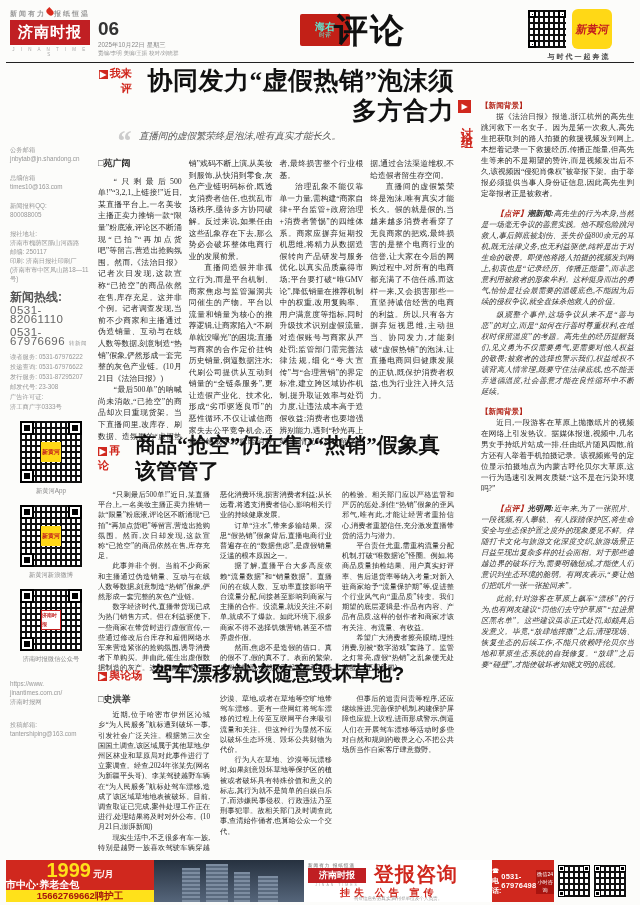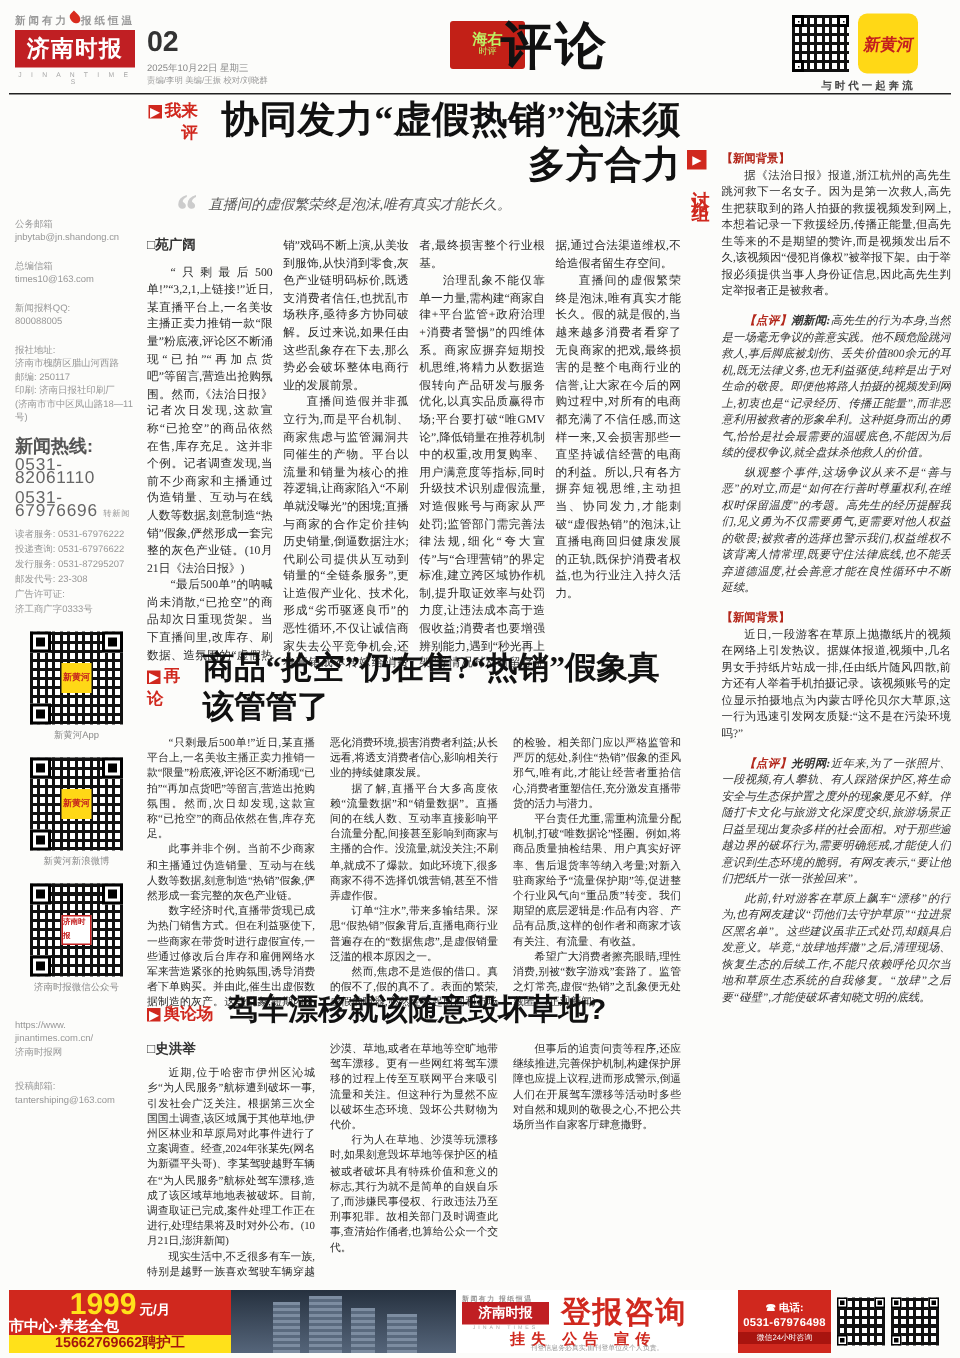--- a/index.html
+++ b/index.html
@@ -11,21 +11,21 @@
   .flame{display:inline-block;width:6px;height:8px;background:#d92b1e;border-radius:50% 50% 50% 0;
          transform:rotate(135deg);margin:0 1px;}
   #masthead{left:10px;top:20px;width:80px;height:25px;background:#c01f23;color:#fff;
             display:flex;align-items:center;justify-content:center;font-weight:900;
             font-size:15px;letter-spacing:1px;font-family:"Liberation Serif",serif;}
   #masthead-en{left:10px;top:47px;width:80px;text-align:center;font-size:4.5px;letter-spacing:2.5px;color:#aaa;}
   #pageno{left:98px;top:18px;font-size:19px;font-weight:900;color:#333;}
   #date{left:98px;top:41px;font-size:6.3px;color:#888;}
   #staff{left:98px;top:50px;font-size:5.6px;color:#999;}
   #seal{left:300px;top:14px;width:50px;height:32px;background:#c22017;border-radius:2px;
-        color:#bef264;display:flex;flex-direction:column;align-items:center;justify-content:center;
+        color:#5eead4;display:flex;flex-direction:column;align-items:center;justify-content:center;
         font-family:"Liberation Serif",serif;}
   #seal .s1{font-size:10px;font-weight:900;line-height:11px;}
   #seal .s2{font-size:6px;line-height:7px;}
   #section-title{left:334px;top:8px;font-size:34px;font-weight:900;color:#111;
                  font-family:"Liberation Serif",serif;letter-spacing:2px;}
   #hqr{left:528px;top:10px;width:38px;height:38px;}
   #brand{left:572px;top:9px;width:40px;height:40px;background:#ffd816;border-radius:6px;
          display:flex;align-items:center;justify-content:center;}
   #brand span{color:#c41e1e;font-weight:900;font-size:11px;transform:skewX(-8deg);
               font-family:"Liberation Serif",serif;}
@@ -106,36 +106,36 @@
   #photo .t3{left:80px;width:16px;height:30px;} #photo .t4{left:104px;width:20px;height:26px;}
   #mid{width:188px;background:#fff;padding:1px 4px 0;box-sizing:border-box;position:relative;}
   #mid .row{display:flex;gap:8px;align-items:center;}
   #mid-slogan{font-size:4.6px;color:#999;letter-spacing:1px;font-weight:bold;}
   #mid-logo{width:58px;height:15px;background:#c01f23;color:#fff;font-weight:900;font-size:9px;
             display:flex;align-items:center;justify-content:center;font-family:"Liberation Serif",serif;}
   #mid-logo-en{font-size:3.5px;letter-spacing:2px;color:#aaa;text-align:center;width:58px;}
   #mid-title{color:#d0281e;font-size:20px;font-weight:900;font-family:"Liberation Serif",serif;letter-spacing:1px;}
   #mid-sub{color:#d0281e;font-size:10px;font-weight:900;letter-spacing:4px;margin-left:32px;margin-top:-2px;}
   #mid-note{position:absolute;bottom:1px;left:4px;right:4px;font-size:4.6px;color:#999;text-align:center;}
-  #phonebox{width:62px;background:#d0281e;color:#fff;display:flex;flex-direction:column;
+  #phonebox{width:62px;background:#d0281e;color:#fff;display:flex;flex-direction:row;
             align-items:center;justify-content:center;}
   #phonebox .pl{font-size:7px;font-weight:bold;}
   #phonebox .pn{font-size:7.5px;font-weight:900;letter-spacing:.2px;}
   #phonebox .ps{font-size:5.2px;background:#a8140f;width:100%;text-align:center;line-height:8px;margin-top:2px;}
   .fqr{width:32px;height:32px;margin:5px 0 0 4px;}
 </style>
 </head>
 <body>
 
 <div class="abs" id="slogan">
   <span>新闻有力</span><span class="flame"></span><span>报纸恒温</span>
 </div>
 <div class="abs" id="masthead">济南时报</div>
 <div class="abs" id="masthead-en">J I N A N   T I M E S</div>
-<div class="abs" id="pageno">02</div>
+<div class="abs" id="pageno">06</div>
 <div class="abs" id="date">2025年10月22日 星期三</div>
 <div class="abs" id="staff">责编/李明 美编/王振 校对/刘晓群</div>
 <div class="abs" id="seal">
   <span class="s1">海右</span>
   <span class="s2">时评</span>
 </div>
 <div class="abs headline" id="section-title">评论</div>
 <div class="abs qr" id="hqr">
   <span class="fn tl"></span>
     <span class="fn tr"></span>
@@ -234,22 +234,22 @@
 
 <div class="abs" id="a2">
   <div class="hrow">
     <span class="tag"><span class="tri">▶</span><span>再论</span></span>
     <span class="headline">商品“抢空”仍在售?“热销”假象真该管管了</span>
   </div>
   <div class="body">
     <p>“只剩最后500单!”近日,某直播平台上,一名美妆主播正卖力推销一款“限量”粉底液,评论区不断涌现“已拍”“再加点货吧”等留言,营造出抢购氛围。然而,次日却发现,这款宣称“已抢空”的商品依然在售,库存充足。</p>
     <p>此事并非个例。当前不少商家和主播通过伪造销量、互动与在线人数等数据,刻意制造“热销”假象,俨然形成一套完整的灰色产业链。</p>
     <p>数字经济时代,直播带货现已成为热门销售方式。但在利益驱使下,一些商家在带货时进行虚假宣传,一些通过修改后台库存和雇佣网络水军来营造紧张的抢购氛围,诱导消费者下单购买。并由此,催生出虚假数据制造的灰产。这些乱象,短期内会恶化消费环境,损害消费者利益;从长远看,将透支消费者信心,影响相关行业的持续健康发展。</p>
+    <p>订单“注水”,带来多输结果。深思“假热销”假象背后,直播电商行业普遍存在的“数据焦虑”,是虚假销量泛滥的根本原因之一。</p>
     <p>据了解,直播平台大多高度依赖“流量数据”和“销量数据”。直播间的在线人数、互动率直接影响平台流量分配,间接甚至影响到商家与主播的合作。没流量,就没关注;不刷单,就成不了爆款。如此环境下,很多商家不得不选择饥饿营销,甚至不惜弄虚作假。</p>
-    <p>订单“注水”,带来多输结果。深思“假热销”假象背后,直播电商行业普遍存在的“数据焦虑”,是虚假销量泛滥的根本原因之一。</p>
     <p>然而,焦虑不是造假的借口。真的假不了,假的真不了。表面的繁荣,虚假的喧嚣,必然经不起时间和市场的检验。相关部门应以严格监管和严厉的惩处,刹住“热销”假象的歪风邪气,唯有此,才能让经营者重拾信心,消费者重塑信任,充分激发直播带货的活力与潜力。</p>
     <p>平台责任尤重,需重构流量分配机制,打破“唯数据论”怪圈。例如,将商品质量抽检结果、用户真实好评率、售后退货率等纳入考量;对新入驻商家给予“流量保护期”等,促进整个行业风气向“重品质”转变。我们期望的底层逻辑是:作品有内容、产品有品质,这样的创作者和商家才该有关注、有流量、有收益。</p>
     <p>希望广大消费者擦亮眼睛,理性消费,别被“数字游戏”套路了。监管之灯常亮,虚假“热销”之乱象便无处藏匿。(正观新闻)</p>
   </div>
 </div>
 
 <div class="abs" id="a3">
   <div class="hrow">
     <span class="tag"><span class="tri">▶</span><span>舆论场</span></span>
     <span class="headline">驾车漂移就该随意毁坏草地?</span>

